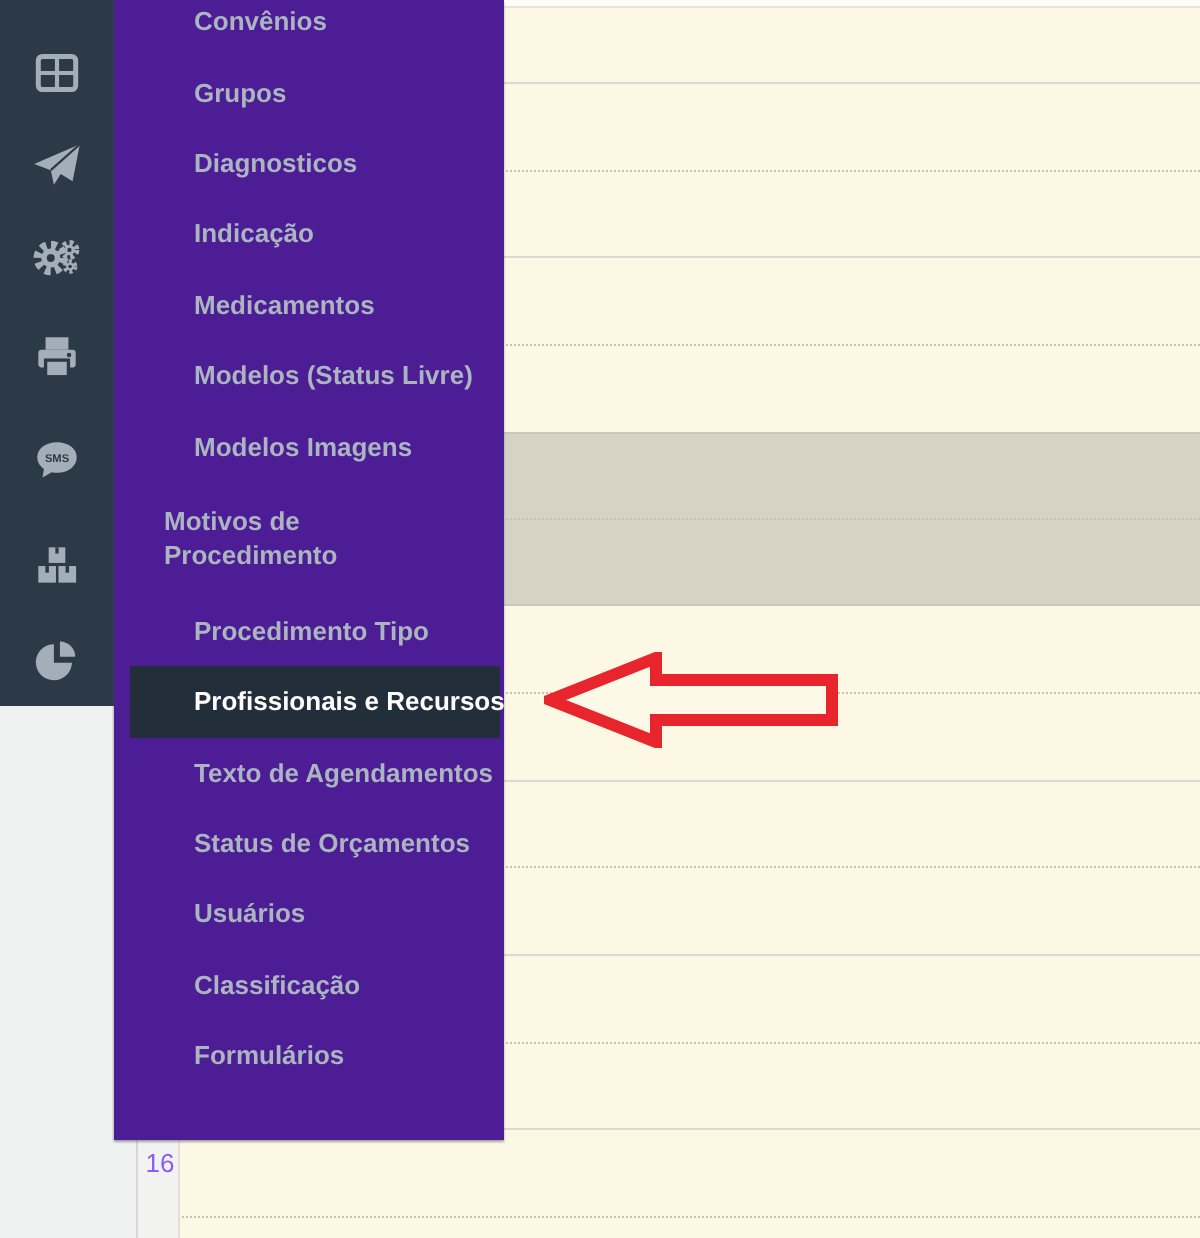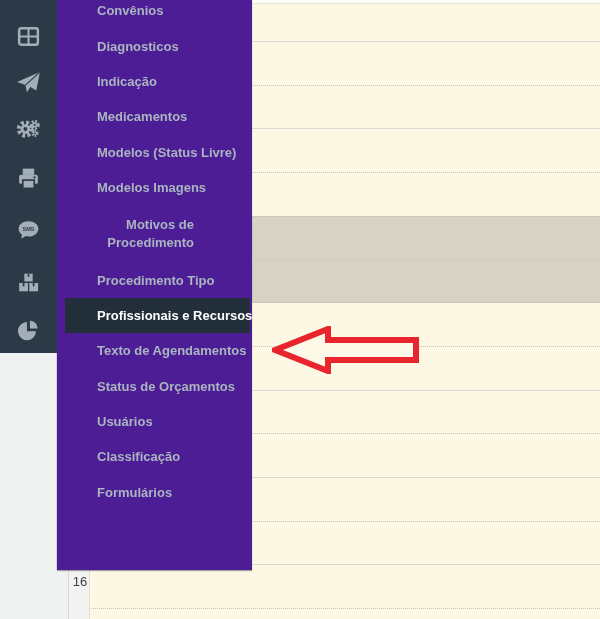--- a/index.html
+++ b/index.html
@@ -12,21 +12,21 @@
 
   
   #calendar{position:absolute;left:68px;top:0;right:0;bottom:0;z-index:1;}
   #gutter{
     position:absolute;left:0;top:0;width:22px;bottom:0;
     background:#f2f2f0;border-left:1px solid #d7d8d6;border-right:1px solid #e2e0d6;
     box-sizing:border-box;
   }
   #hour-label{
     position:absolute;left:0;top:574px;width:22px;text-align:center;
-    font-size:13px;color:#404040;
+    font-size:13px;color:#8b5cf6;
   }
   #grid{position:absolute;left:22px;top:0;right:0;bottom:0;background:#fcf8e4;}
   .topstrip{
     position:absolute;left:-22px;right:0;top:0;height:3px;
     background:#fdfdfa;border-bottom:1px solid #e7e5da;
   }
   .line-solid{position:absolute;left:-22px;right:0;height:0;border-top:1px solid #d9dad4;}
   .line-dotted{position:absolute;left:-22px;right:0;height:0;border-top:1px dotted #c6c3b6;}
   #band{
     position:absolute;left:-22px;right:0;top:216px;height:87px;
@@ -42,21 +42,21 @@
   }
   #menu-list{list-style:none;margin:-7px 0 0 0;padding:0;}
   #menu-list li{
     height:35.4px;display:flex;align-items:center;
     padding-left:40px;box-sizing:border-box;
     font-size:13px;font-weight:bold;color:#aab5bf;
     white-space:nowrap;cursor:pointer;
   }
   #menu-list li.two-line{
     height:57px;display:block;white-space:normal;
-    padding:11px 58px 0 25px;text-align:right;line-height:17.5px;
+    padding:11px 58px 0 25px;text-align:left;line-height:17.5px;
   }
   #menu-list li.two-line span{display:block;}
   #menu-list li.active{
     background:#232e3b;color:#ffffff;
     margin-left:8px;margin-right:2px;padding-left:32px;
   }
 
   
   #iconbar{
     position:absolute;left:0;top:0;width:57px;height:353px;z-index:30;
@@ -92,20 +92,21 @@
         <div class="line-dotted" style="top: 608px;"></div>
       </div>
     <div id="gutter">
       <div id="hour-label">16</div>
     </div>
   </div>
 
   <nav id="submenu">
     <ul id="menu-list">
         <li>Convênios</li>
+        <li>Grupos</li>
         <li>Diagnosticos</li>
         <li>Indicação</li>
         <li>Medicamentos</li>
         <li>Modelos (Status Livre)</li>
         <li>Modelos Imagens</li>
         <li class="two-line">
           <span>Motivos de</span>
           <span>Procedimento</span>
         </li>
         <li>Procedimento Tipo</li>

